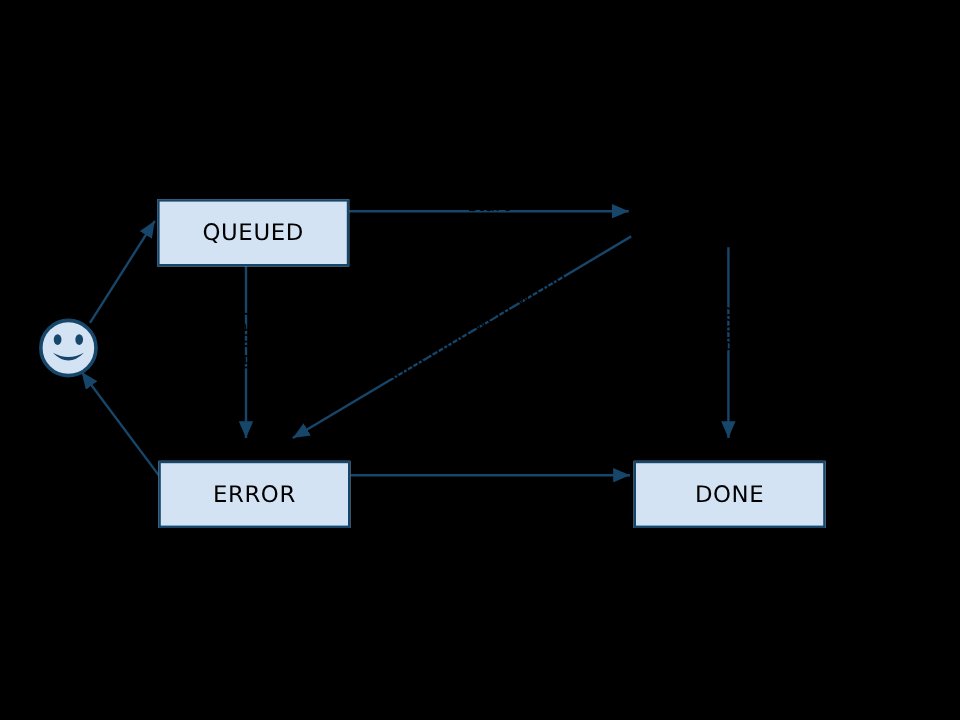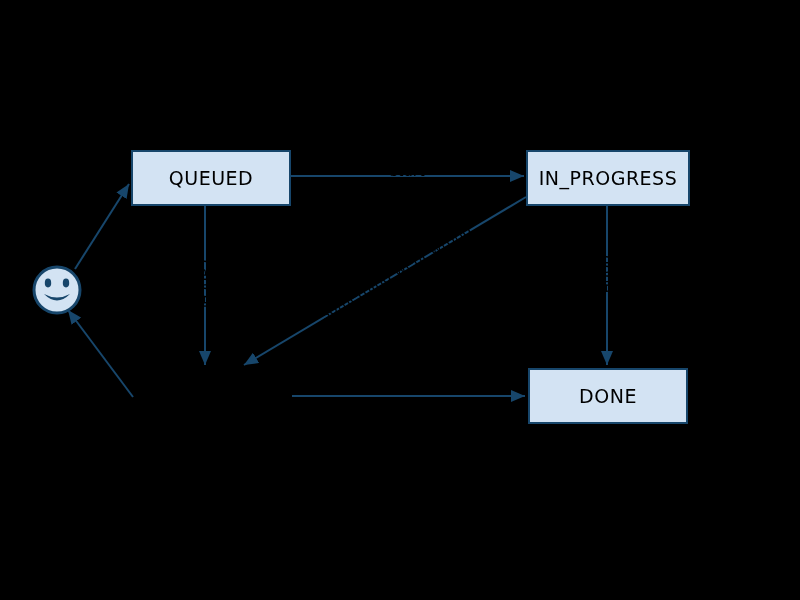--- a/index.html
+++ b/index.html
@@ -4,21 +4,21 @@
 <style>
   html,body{margin:0;padding:0;background:#000;}
   .stage{
     position:relative;width:800px;height:600px;background:#000000;
     overflow:hidden;font-family:"DejaVu Sans","Liberation Sans",sans-serif;
   }
   .edges{position:absolute;left:0;top:0;width:800px;height:600px;}
   .node{
     position:absolute;display:flex;align-items:center;justify-content:center;
     background:#d3e3f3;border:2px solid #17466b;box-sizing:border-box;
-    color:#000000;font-size:19px;letter-spacing:0.5px;
+    color:#000000;font-size:19px;letter-spacing:0.5px;margin-top:16px;
   }
   .node-queued{left:131px;top:150px;width:160px;height:56px;}
   .node-in-progress{left:526px;top:150px;width:164px;height:56px;}
   .node-error{left:132px;top:368px;width:160px;height:56px;}
   .node-done{left:528px;top:368px;width:160px;height:56px;}
   .edge-label{
     position:absolute;color:#000000;font-size:15px;white-space:nowrap;
     transform-origin:center center;pointer-events:none;
   }
   .lbl-start{left:408px;top:171px;transform:translate(-50%,-50%);font-style:italic;}
@@ -50,22 +50,22 @@
       <circle cx="57" cy="290" r="23" fill="#d3e3f3" stroke="#17466b" stroke-width="3"></circle>
       <ellipse cx="48" cy="283" rx="3.2" ry="4.4" fill="#17466b"></ellipse>
       <ellipse cx="66" cy="283" rx="3.2" ry="4.4" fill="#17466b"></ellipse>
       <path d="M44,294 Q57,307 70,294 Q57,301 44,294 Z" fill="#17466b"></path>
     </g>
   </svg>
 
   <div class="node node-queued">
     <span>QUEUED</span>
   </div>
-  <div class="node node-in-progress">
-    <span>IN_PROGRESS</span>
+  <div class="node node-error">
+    <span>ERROR</span>
   </div>
   <div class="node node-done">
     <span>DONE</span>
   </div>
 
   <span class="edge-label lbl-start">start</span>
   <span class="edge-label lbl-cancel">cancel</span>
   <span class="edge-label lbl-wrong">something went wrong</span>
   <span class="edge-label lbl-done">done</span>
 

